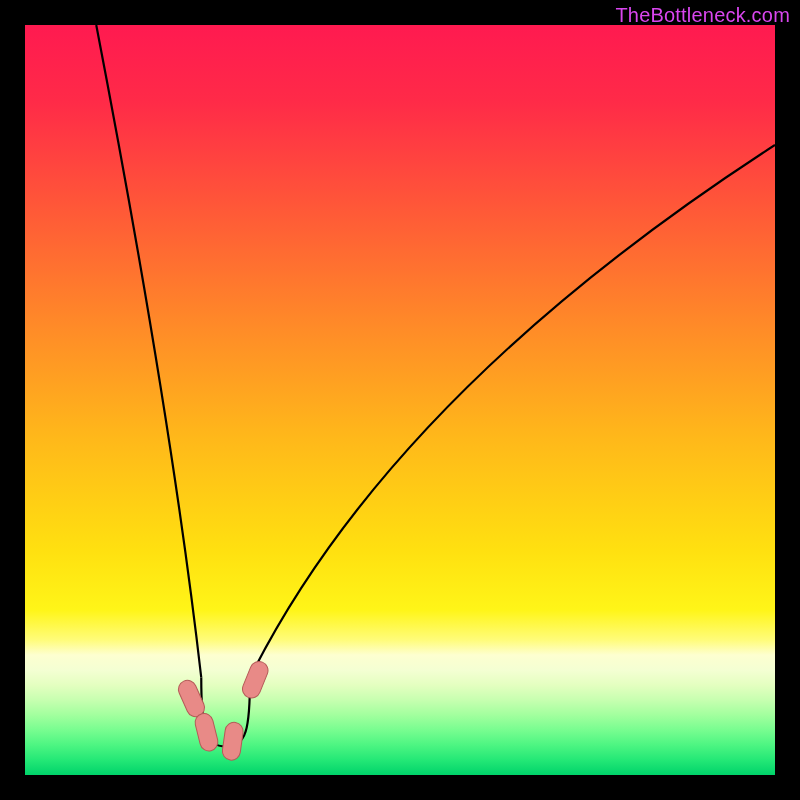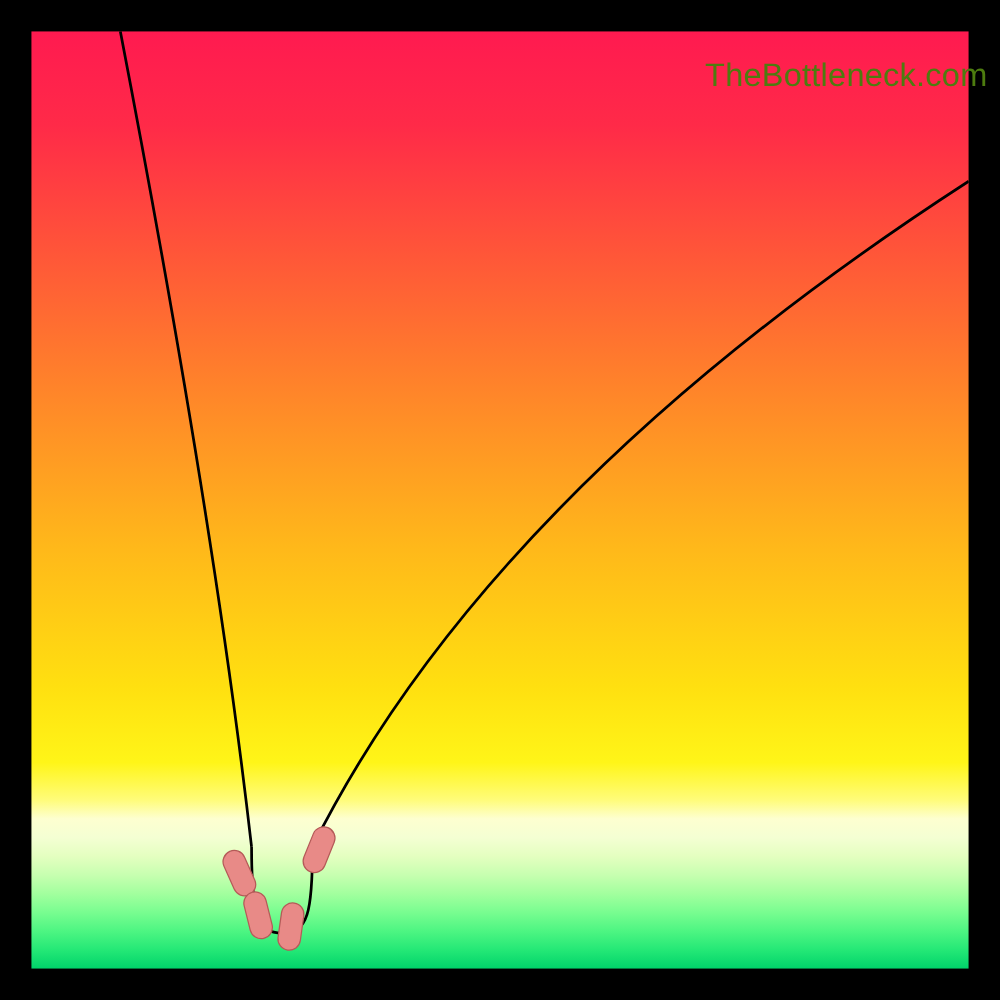--- a/index.html
+++ b/index.html
@@ -35,25 +35,24 @@
     position: absolute;
     left: 0;
     top: 0;
     width: 100%;
     height: 100%;
   }
   .watermark {
     position: absolute;
     top: 4px;
     right: 10px;
-    color: #4d7c0f;
-    font-size: 26px;
+    color: #d946ef;
+    font-size: 20px;
     font-weight: 400;
     letter-spacing: 0.2px;
-    margin-top: 41px;
   }
 </style>
 </head>
 <body>
 
 <div class="stage">
 
   <div class="plot-area">
 
     <svg class="gradient-bg" viewBox="0 0 750 750" preserveAspectRatio="none">

